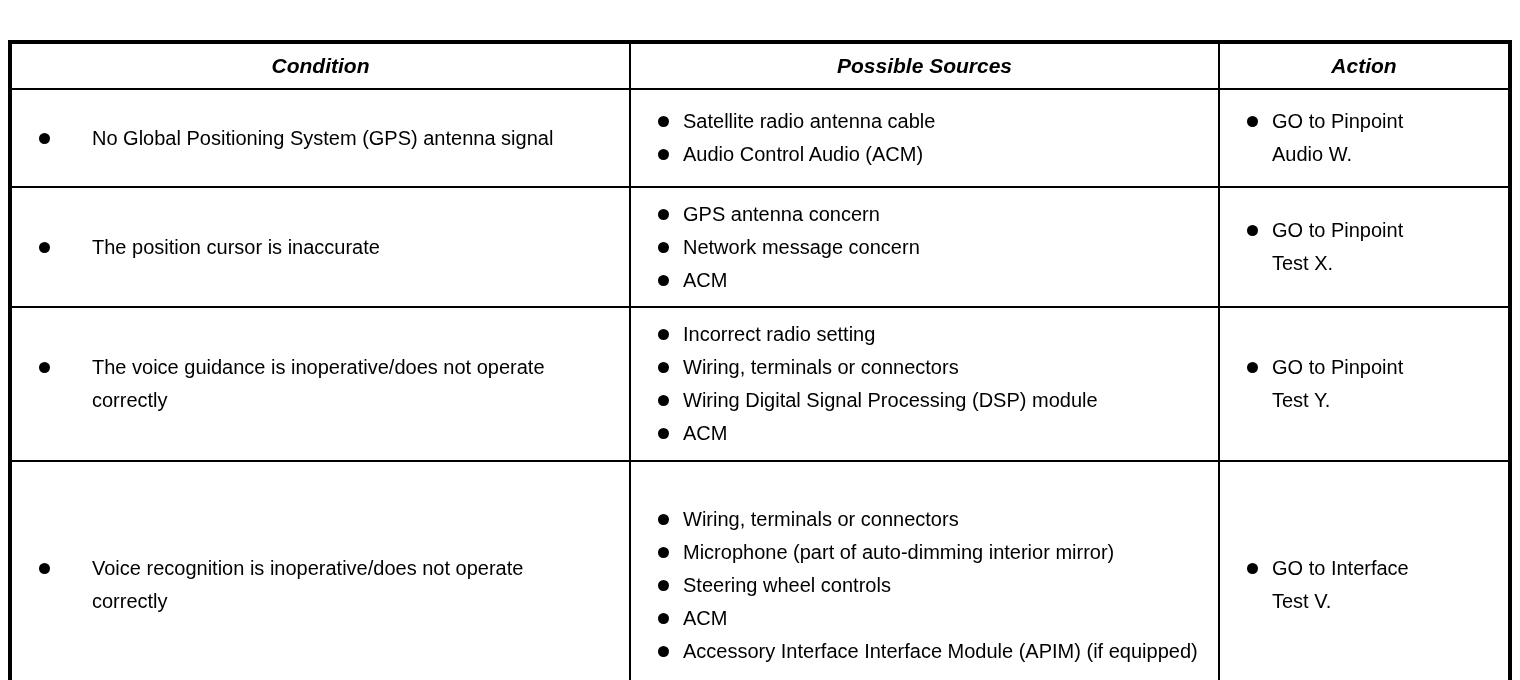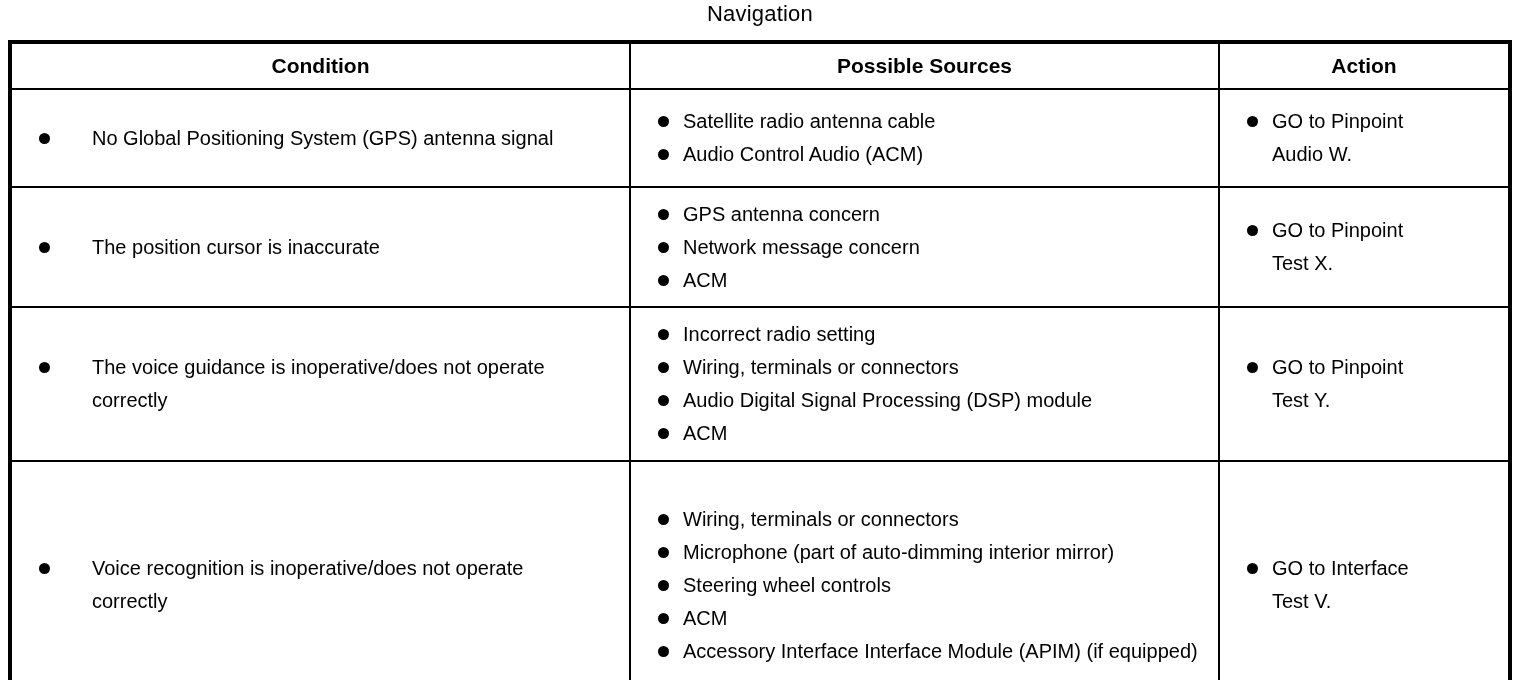--- a/index.html
+++ b/index.html
@@ -41,20 +41,21 @@
   col.c-src  { width: 589px; }
   col.c-act  { width: 291px; }
   th {
     border: 2px solid #000000;
     height: 44px;
     font-size: 21px;
     font-weight: bold;
     text-align: center;
     vertical-align: middle;
     padding: 0;
+    font-style: italic;
   }
   td {
     border: 2px solid #000000;
     vertical-align: middle;
     padding: 6px 4px 6px 26px;
   }
   tr.r1 td { height: 84px; }
   tr.r2 td { height: 106px; }
   tr.r3 td { height: 140px; }
   tr.r4 td { height: 234px; }
@@ -81,21 +82,20 @@
   }
   .btxt { display: block; }
   td.cond .btxt { width: 472px; margin-left: 28px; }
   td.src  .btxt { width: 518px; }
   td.act  .btxt { width: 150px; }
 </style>
 </head>
 <body>
 
 <div class="page">
-  <div class="doc-title">Navigation</div>
 
   <table class="diag-table">
     <colgroup>
       <col class="c-cond">
       <col class="c-src">
       <col class="c-act">
     </colgroup>
     <thead>
       <tr>
         <th>Condition</th>
@@ -167,21 +167,21 @@
             <div class="bullet-item">
               <span class="bullet"></span>
               <span class="btxt">Incorrect radio setting</span>
             </div>
             <div class="bullet-item">
               <span class="bullet"></span>
               <span class="btxt">Wiring, terminals or connectors</span>
             </div>
             <div class="bullet-item">
               <span class="bullet"></span>
-              <span class="btxt">Audio Digital Signal Processing (DSP) module</span>
+              <span class="btxt">Wiring Digital Signal Processing (DSP) module</span>
             </div>
             <div class="bullet-item">
               <span class="bullet"></span>
               <span class="btxt">ACM</span>
             </div>
           </td>
         <td class="act">
             <div class="bullet-item">
               <span class="bullet"></span>
               <span class="btxt">GO to Pinpoint Test Y.</span>

